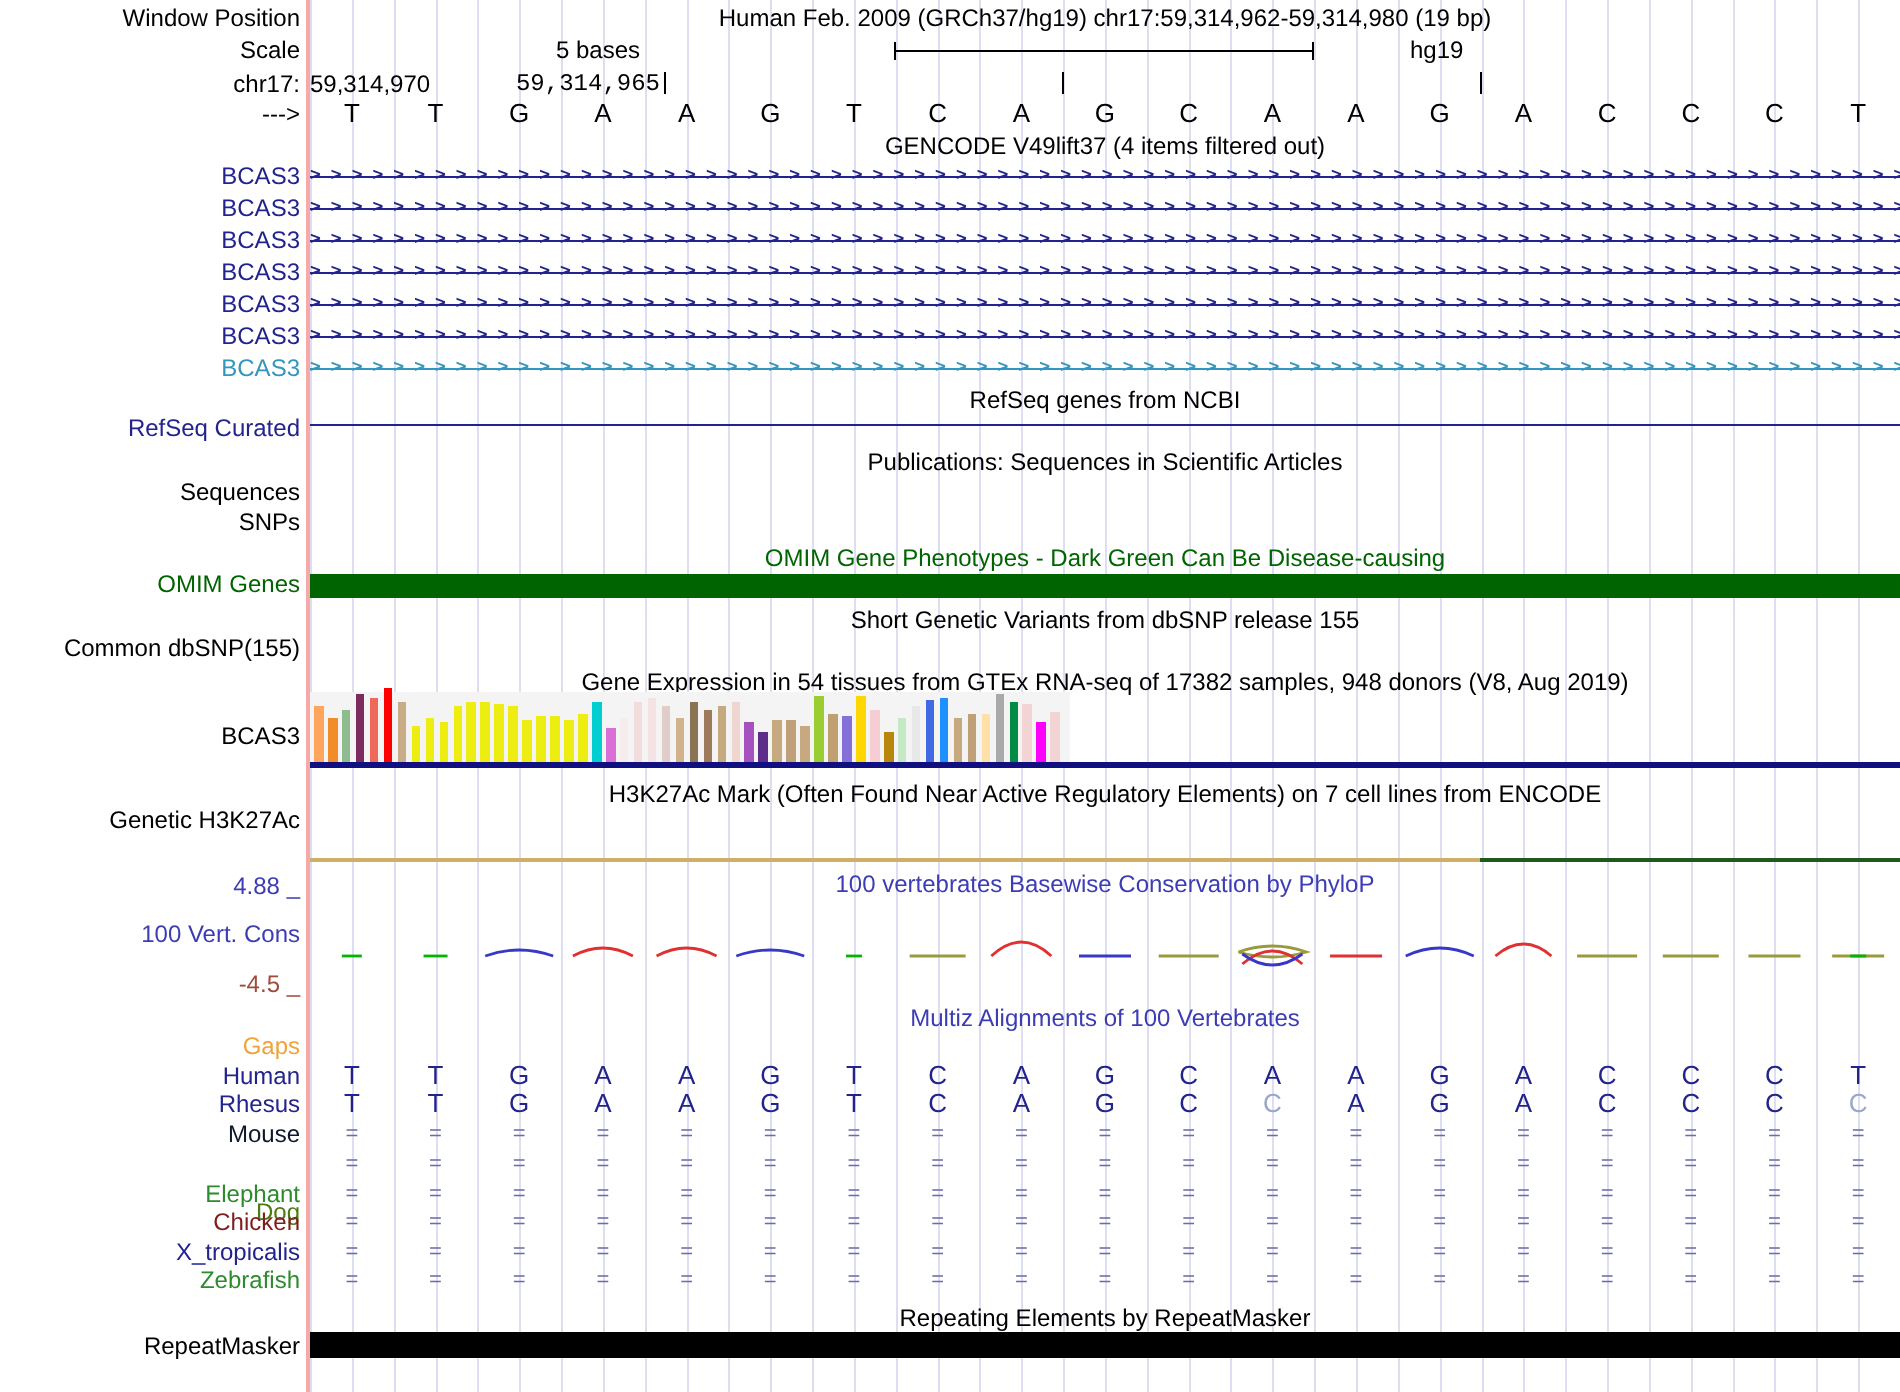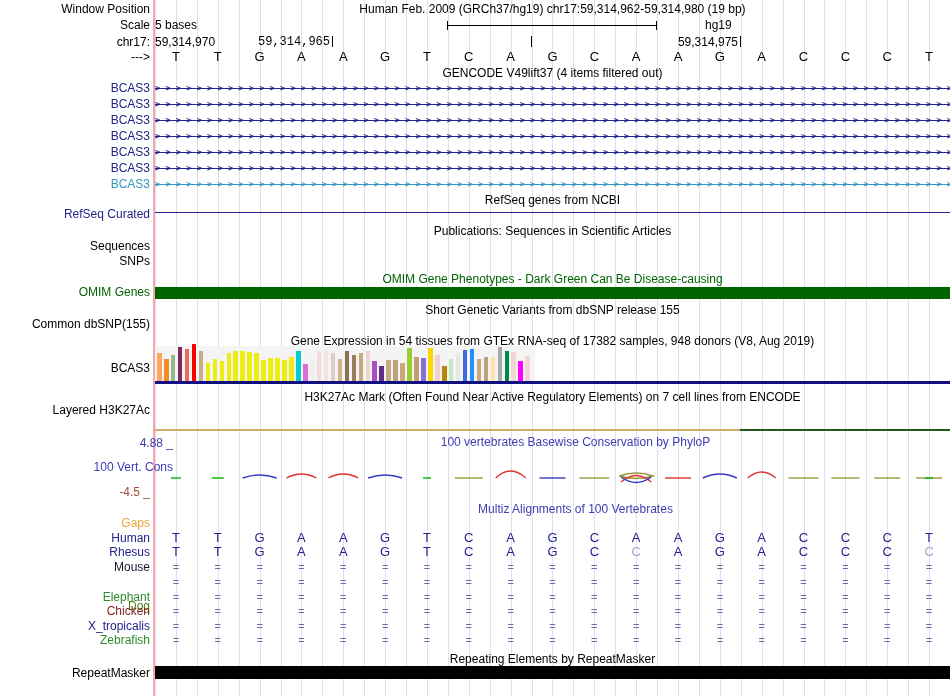--- a/index.html
+++ b/index.html
@@ -10,21 +10,21 @@
   .grid-bg{position:absolute;left:155px;top:0;width:795px;height:696px;
     background-image:repeating-linear-gradient(to right,var(--grid) 0 1px,transparent 1px 20.92px);}
   .sep-line{position:absolute;left:153px;top:0;width:2px;height:696px;background:var(--sep);}
   .label{position:absolute;left:0;width:150px;text-align:right;line-height:14px;white-space:nowrap;}
   .title{position:absolute;left:155px;width:795px;text-align:center;line-height:14px;white-space:nowrap;}
   .row19{position:absolute;left:155px;width:795px;display:grid;grid-template-columns:repeat(19,1fr);
     text-align:center;line-height:14px;}
   .bases{font-size:13px;}
   .c-navy{color:var(--navy);}
   .c-green{color:var(--green);}
-  .c-blue{color:var(--blue);margin-left:23px;}
+  .c-blue{color:var(--blue);}
   .c-dred{color:var(--dred);}
   .hline{position:absolute;height:1px;}
   .tick-v{position:absolute;width:1px;background:#000;}
   .arrow-row{position:absolute;left:155px;width:795px;height:10px;overflow:hidden;}
   .arrow-line{position:absolute;left:0;top:5px;width:795px;height:1px;}
   .arrow-glyphs{position:absolute;left:0;top:0;width:795px;height:10px;line-height:10px;
     font-family:"DejaVu Sans Mono",monospace;font-size:9px;font-weight:bold;letter-spacing:5px;}
   .bar-strip{position:absolute;}
   .gtex-bar{position:absolute;bottom:0;width:4.6px;}
   .faded{color:var(--faded) !important;}
@@ -34,32 +34,31 @@
 <body>
 
 <div id="browser">
   <div class="grid-bg"></div>
   <div class="sep-line"></div>
 
   <div class="label" style="top:2px">Window Position</div>
   <div class="title" style="top:2px">Human Feb. 2009 (GRCh37/hg19)   chr17:59,314,962-59,314,980 (19 bp)</div>
 
   <div class="label" style="top:18px">Scale</div>
-  <div style="position:absolute;left:155px;top:18px;width:288px;text-align:left;line-height:14px;">5 bases</div>
+  <div style="position:absolute;left:155px;top:18px;width:288px;text-align:center;line-height:14px;">5 bases</div>
   <div class="hline" style="left:447px;top:25px;width:210px;background:#000;"></div>
   <div class="tick-v" style="left:447px;top:21px;height:9px;"></div>
   <div class="tick-v" style="left:656px;top:21px;height:9px;"></div>
   <div style="position:absolute;left:663px;top:18px;line-height:14px;padding-left:42px;">hg19</div>
 
   <div class="label" style="top:35px">chr17:</div>
   <div style="position:absolute;left:155px;top:35px;width:175px;text-align:right;line-height:14px;font-family:Liberation Mono, monospace;">59,314,965</div>
   <div class="tick-v" style="left:332px;top:36px;height:11px;"></div>
   <div style="position:absolute;left:155px;top:35px;width:374px;text-align:left;line-height:14px;">59,314,970</div>
   <div class="tick-v" style="left:531px;top:36px;height:11px;"></div>
-  <div style="position:absolute;left:155px;top:35px;width:583px;text-align:right;line-height:14px;">59,314,975</div>
   <div class="tick-v" style="left:740px;top:36px;height:11px;"></div>
 
   <div class="label" style="top:50px">---&gt;</div>
   <div class="row19 bases" style="top:50px" id="ruler-row">
       <span>T</span>
       <span>T</span>
       <span>G</span>
       <span>A</span>
       <span>A</span>
       <span>G</span>
@@ -187,21 +186,21 @@
       <div class="gtex-bar" style="left: 342.55px; height: 34px; background: rgb(169, 169, 169);"></div>
       <div class="gtex-bar" style="left: 349.5px; height: 30px; background: rgb(0, 139, 69);"></div>
       <div class="gtex-bar" style="left: 356.45px; height: 29px; background: rgb(242, 212, 212);"></div>
       <div class="gtex-bar" style="left: 363.4px; height: 20px; background: rgb(255, 0, 255);"></div>
       <div class="gtex-bar" style="left: 370.35px; height: 25px; background: rgb(242, 212, 212);"></div>
     </div>
   <div class="label" style="top:361px">BCAS3</div>
   <div style="position:absolute;left:155px;top:381px;width:795px;height:3px;background:var(--gtexBaseline);"></div>
 
   <div class="title" style="top:390px">H3K27Ac Mark (Often Found Near Active Regulatory Elements) on 7 cell lines from ENCODE</div>
-  <div class="label" style="top:403px">Layered H3K27Ac</div>
+  <div class="label" style="top:403px">Genetic H3K27Ac</div>
   <div style="position:absolute;left:155px;top:429px;width:585px;height:2px;background:var(--h3kTan);"></div>
   <div style="position:absolute;left:740px;top:429px;width:210px;height:2px;background:var(--h3kGreen);"></div>
 
   <div class="title c-blue" style="top:435px">100 vertebrates Basewise Conservation by PhyloP</div>
   <div class="label c-blue" style="top:436px">4.88 _</div>
   <div class="label c-blue" style="top:460px">100 Vert. Cons</div>
   <div class="label c-dred" style="top:485px">-4.5 _</div>
   <svg id="wiggle-svg" width="950" height="50" viewBox="0 0 950 50" style="position:absolute;left:0;top:455px;">
       <path d="M 170.92105263157896 23 L 180.92105263157896 23" stroke="#00B400" fill="none" stroke-width="1.4"></path>
       <path d="M 211.76315789473685 23 L 223.76315789473685 23" stroke="#00B400" fill="none" stroke-width="1.4"></path>

